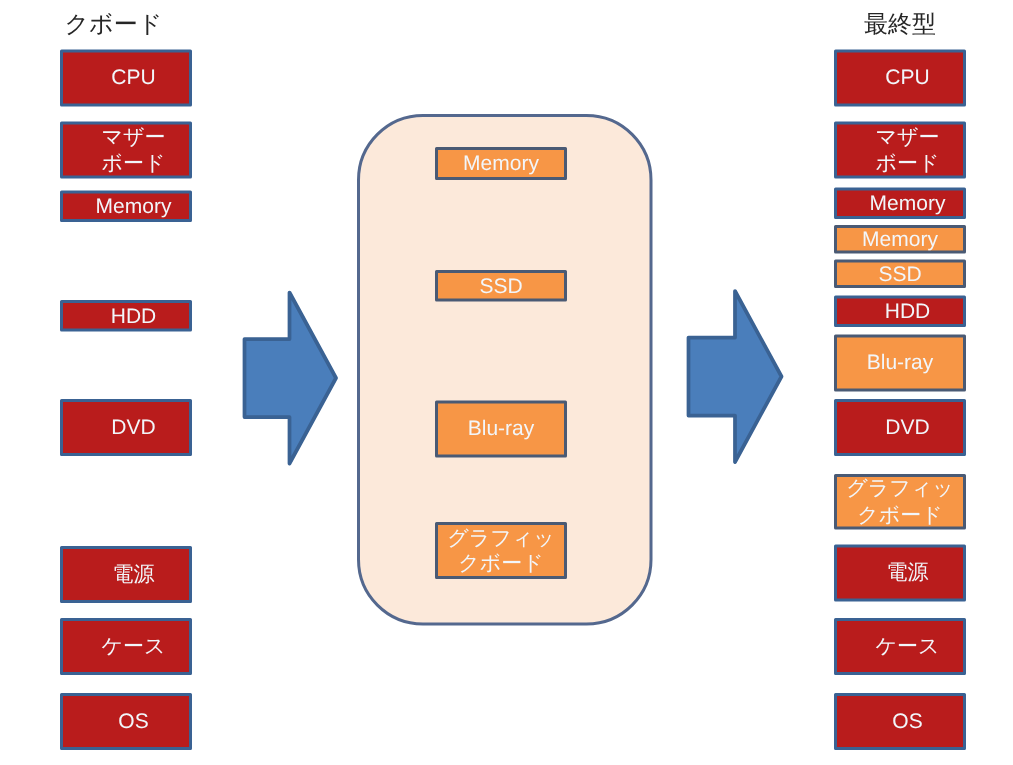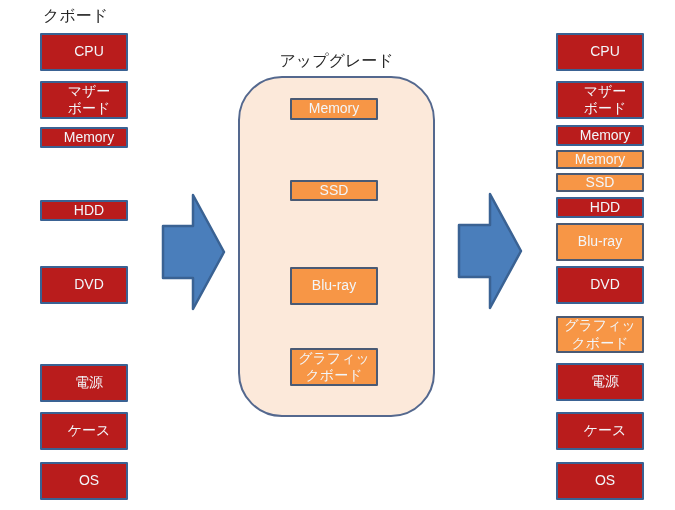--- a/index.html
+++ b/index.html
@@ -55,22 +55,22 @@
     position:absolute;
   }
 </style>
 </head>
 <body>
 
 <div id="canvas">
 
   <div class="col-title" style="left:43px;top:6px;">クボード</div>
 
-  <div class="col-title" style="left:238px;top:51px;width:197px;text-align:center;">アップグレード</div>
 
+  <div class="col-title" style="left:556px;top:6px;width:88px;text-align:center;">最終型</div>
 
   <div class="box blue" style="left:40px;top:33px;height:38px;">CPU</div>
   <div class="box blue" style="left:40px;top:81px;height:38px;">マザー
 ボード</div>
   <div class="box blue" style="left:40px;top:127px;height:21px;">Memory</div>
   <div class="box blue" style="left:40px;top:200px;height:21px;">HDD</div>
   <div class="box blue" style="left:40px;top:266px;height:38px;">DVD</div>
   <div class="box blue" style="left:40px;top:364px;height:38px;">電源</div>
   <div class="box blue" style="left:40px;top:412px;height:38px;">ケース</div>
   <div class="box blue" style="left:40px;top:462px;height:38px;">OS</div>

